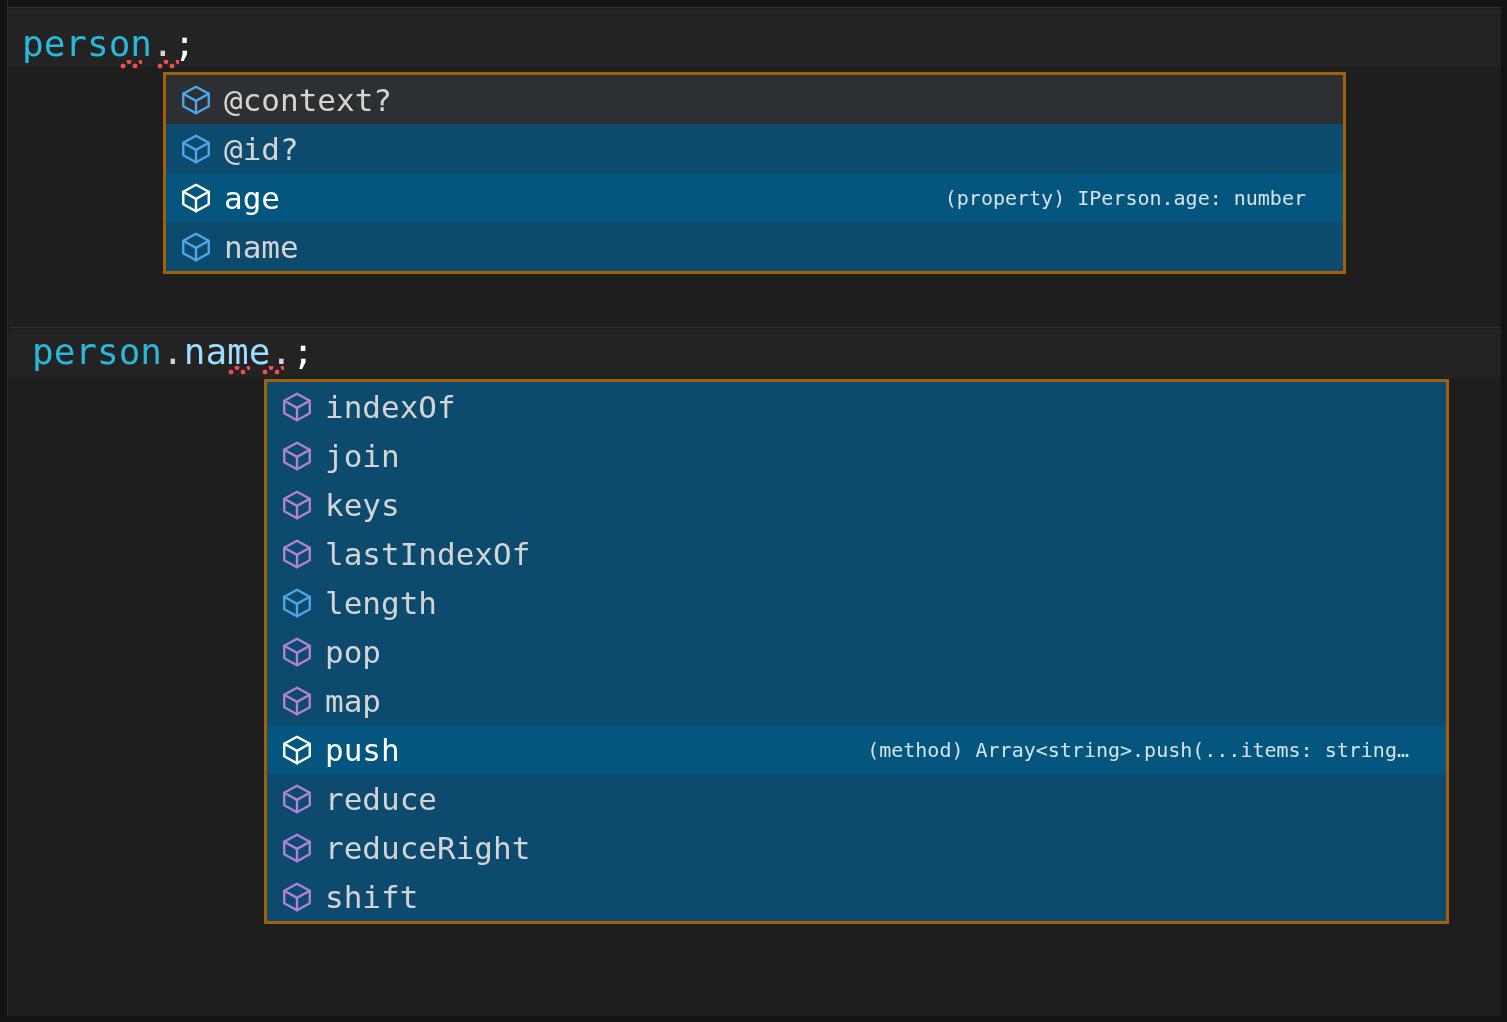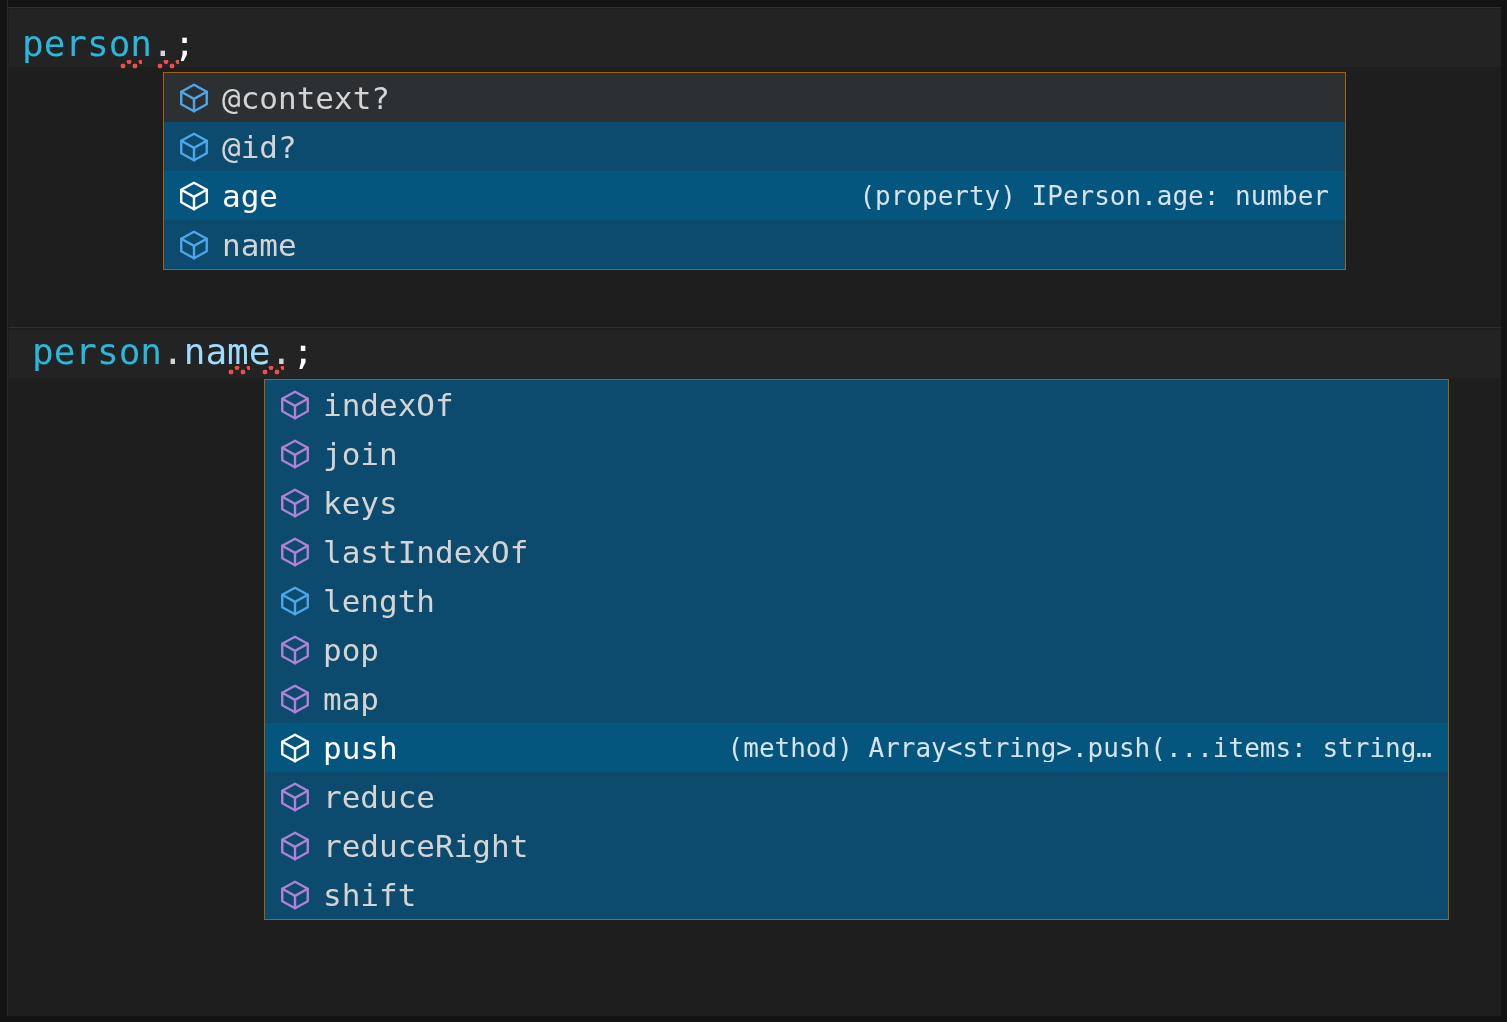--- a/index.html
+++ b/index.html
@@ -64,21 +64,21 @@
   }
   .line-band {
     position: absolute; left: 9px; width: 1492px;
     background: #232323;
   }
 
   
   .popup {
     position: absolute;
     background: #252526;
-    border: 1px solid #a16207;
+    border: 3px solid #a16207;
     overflow: hidden;
   }
   .row {
     position: relative;
     display: flex;
     align-items: center;
     height: 49px;
     padding-left: 12px;
     background: #0c4a6e;
   }
@@ -97,26 +97,26 @@
     font-family: "DejaVu Sans Mono", "Liberation Mono", monospace;
     font-size: 31px;
     line-height: 32px;
     color: #d4d4d4;
     white-space: pre;
   }
   .row.selected .row-label { color: #ffffff; }
 
   .row-detail {
     font-family: "DejaVu Sans Mono", "Liberation Mono", monospace;
-    font-size: 26px;
+    font-size: 20px;
     line-height: 28px;
     color: #d7e3ea;
     white-space: pre;
     margin-left: auto;
-    padding-right: 16px;
+    padding-right: 37px;
     overflow: hidden;
   }
 
   .popup-1 { left: 163px; top: 72px; width: 1183px; }
   .popup-2 { left: 264px; top: 379px; width: 1185px; }
 </style>
 </head>
 <body>
 
 <div id="root">

